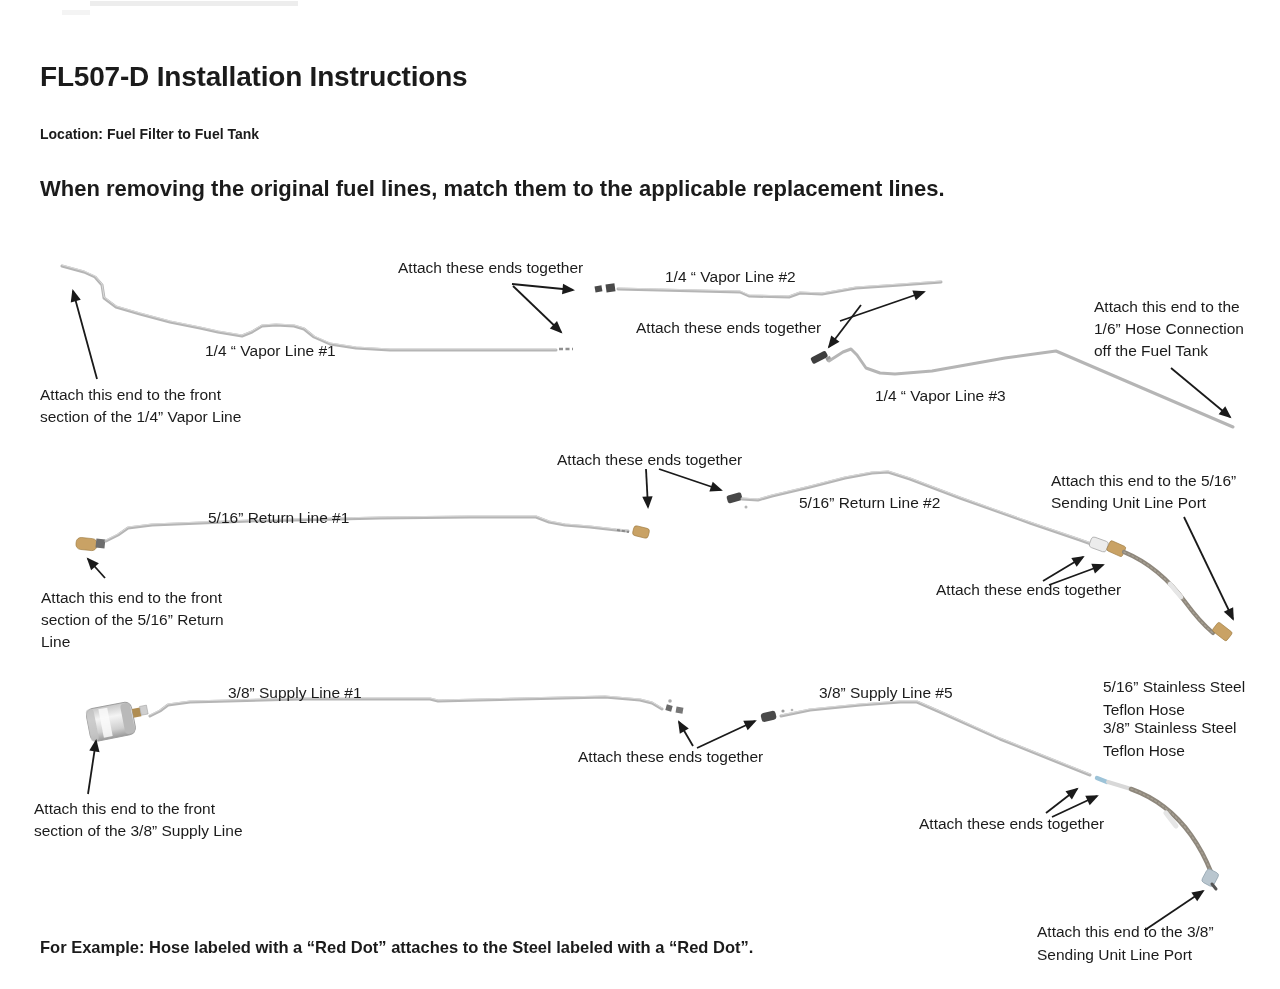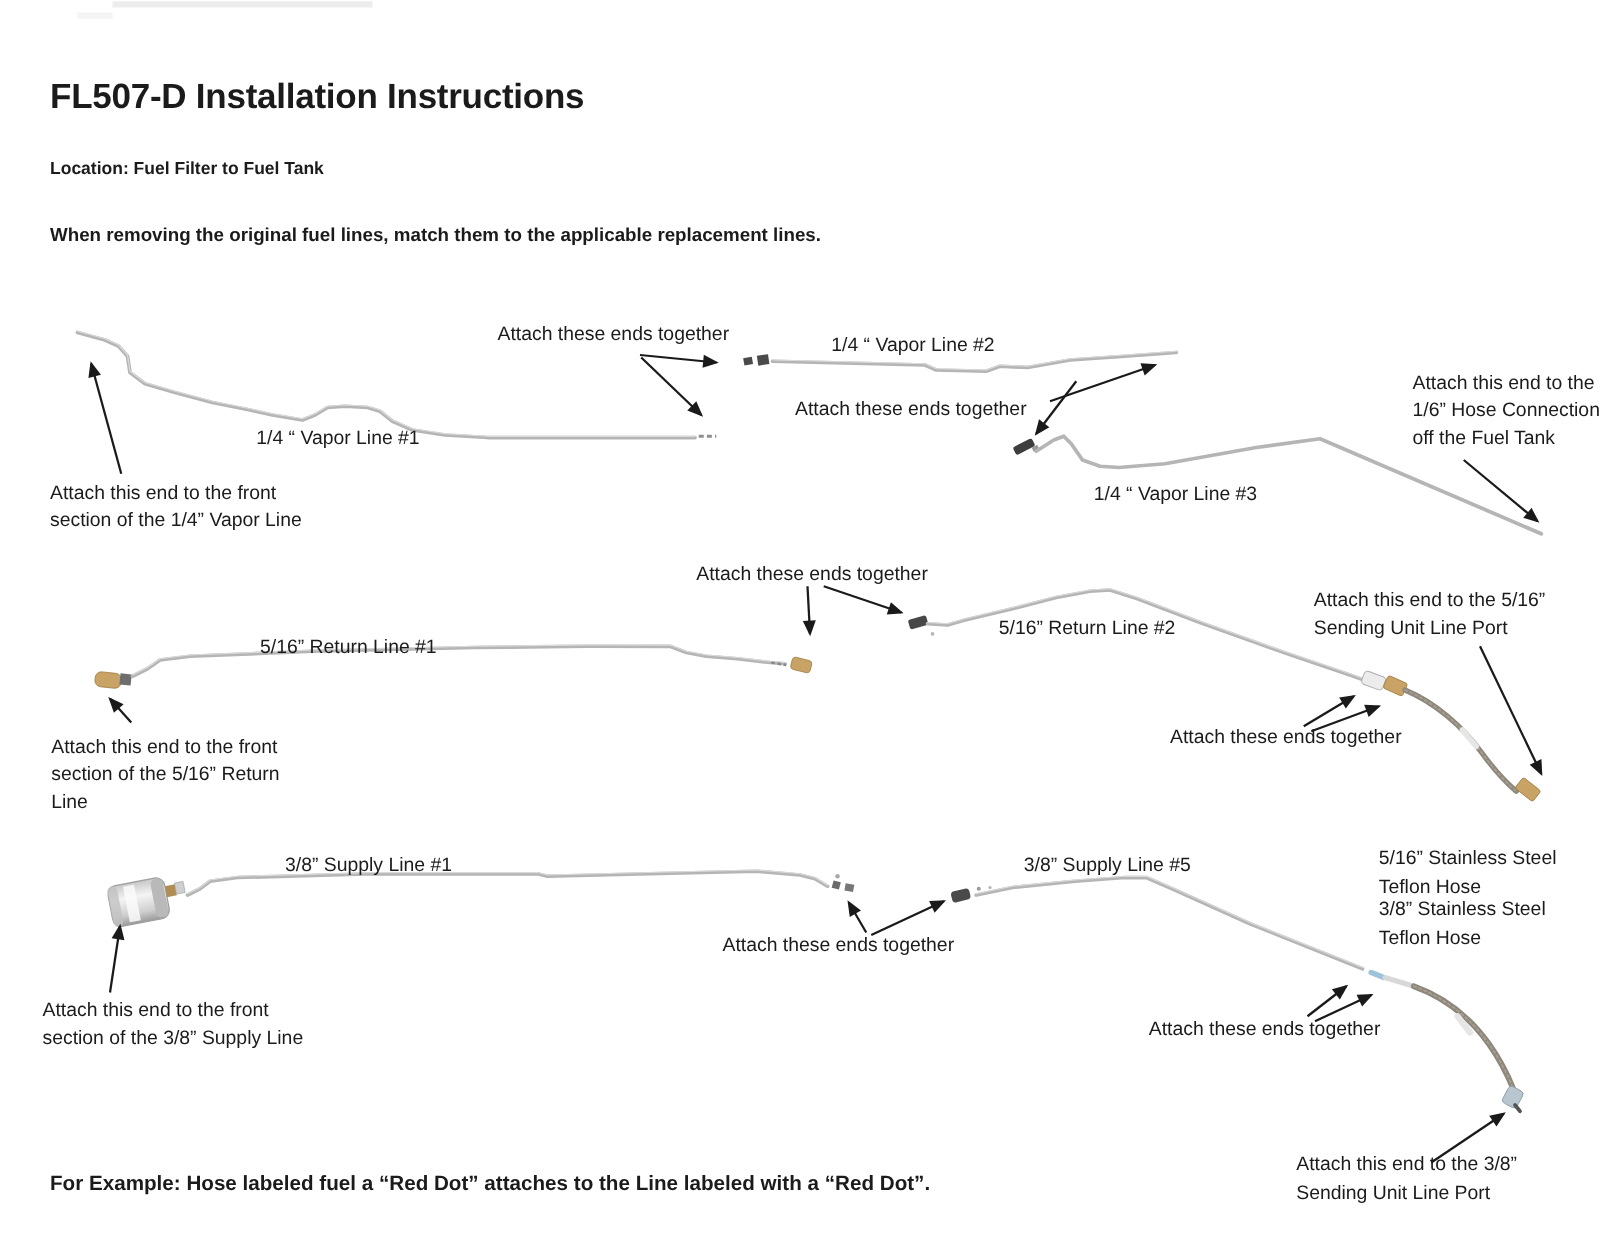--- a/index.html
+++ b/index.html
@@ -23,21 +23,21 @@
 </head>
 <body>
 
 <div id="page">
 
   <div class="strip" style="left:90px;top:1px;width:208px;height:5px;"></div>
   <div class="strip" style="left:62px;top:10px;width:28px;height:5px;background:#f4f4f4;"></div>
 
   <div class="t title" style="left:40px;top:66px;">FL507-D Installation Instructions</div>
   <div class="t h2" style="left:40px;top:124px;">Location: Fuel Filter to Fuel Tank</div>
-  <div class="t h2" style="left:40px;top:178px;font-size:15px;">When removing the original fuel lines, match them to the applicable replacement lines.</div>
+  <div class="t h2" style="left:40px;top:178px;font-size:22px;">When removing the original fuel lines, match them to the applicable replacement lines.</div>
 
   <svg width="1280" height="989" viewBox="0 0 1280 989">
     <defs>
       <marker id="ah" markerUnits="userSpaceOnUse" markerWidth="15" markerHeight="13" refX="11" refY="6" orient="auto">
         <path d="M0.5,0.8 L13,6 L0.5,11.2 z" fill="#1a1a1a"></path>
       </marker>
       <linearGradient id="metal" x1="0" y1="0" x2="0" y2="1">
         <stop offset="0" stop-color="#c7c7c7"></stop>
           <stop offset="0.35" stop-color="#f4f4f4"></stop>
         <stop offset="0.75" stop-color="#cfcfcf"></stop>
@@ -150,21 +150,21 @@
       <path class="arrow" d="M1145,930 L1203,891"></path>
       <path class="arrow" d="M88,794 L96,741"></path>
     </g>
   </svg>
 
   <div class="t" style="left:398px;top:257px;">Attach these ends together</div>
   <div class="t" style="left:205px;top:340px;">1/4 “ Vapor Line #1</div>
   <div class="t" style="left:665px;top:266px;">1/4 “ Vapor Line #2</div>
   <div class="t" style="left:636px;top:317px;">Attach these ends together</div>
   <div class="t" style="left:875px;top:385px;">1/4 “ Vapor Line #3</div>
-  <div class="t note" style="left:1130px;top:296px;line-height:22px;">
+  <div class="t note" style="left:1094px;top:296px;line-height:22px;">
     <div>Attach this end to the</div>
     <div>1/6” Hose Connection</div>
     <div>off the Fuel Tank</div>
   </div>
   <div class="t note" style="left:40px;top:384px;line-height:22px;">
     <div>Attach this end  to the front</div>
     <div>section of the 1/4” Vapor Line</div>
   </div>
 
   <div class="t" style="left:557px;top:449px;">Attach these ends together</div>
@@ -195,15 +195,15 @@
   <div class="t" style="left:919px;top:813px;">Attach these ends together</div>
   <div class="t note" style="left:1037px;top:920px;line-height:23px;">
     <div>Attach this end to the 3/8”</div>
     <div>Sending Unit Line Port</div>
   </div>
   <div class="t note" style="left:34px;top:798px;line-height:22px;">
     <div>Attach this end to the front</div>
     <div>section of the 3/8” Supply Line</div>
   </div>
 
-  <div class="t foot" style="left:40px;top:937px;">For Example: Hose labeled fuel a “Red Dot” attaches to the Line labeled with a “Red Dot”.</div>
+  <div class="t foot" style="left:40px;top:937px;">For Example: Hose labeled with a “Red Dot” attaches to the Steel labeled with a “Red Dot”.</div>
 
 </div>
 
 </body></html>

